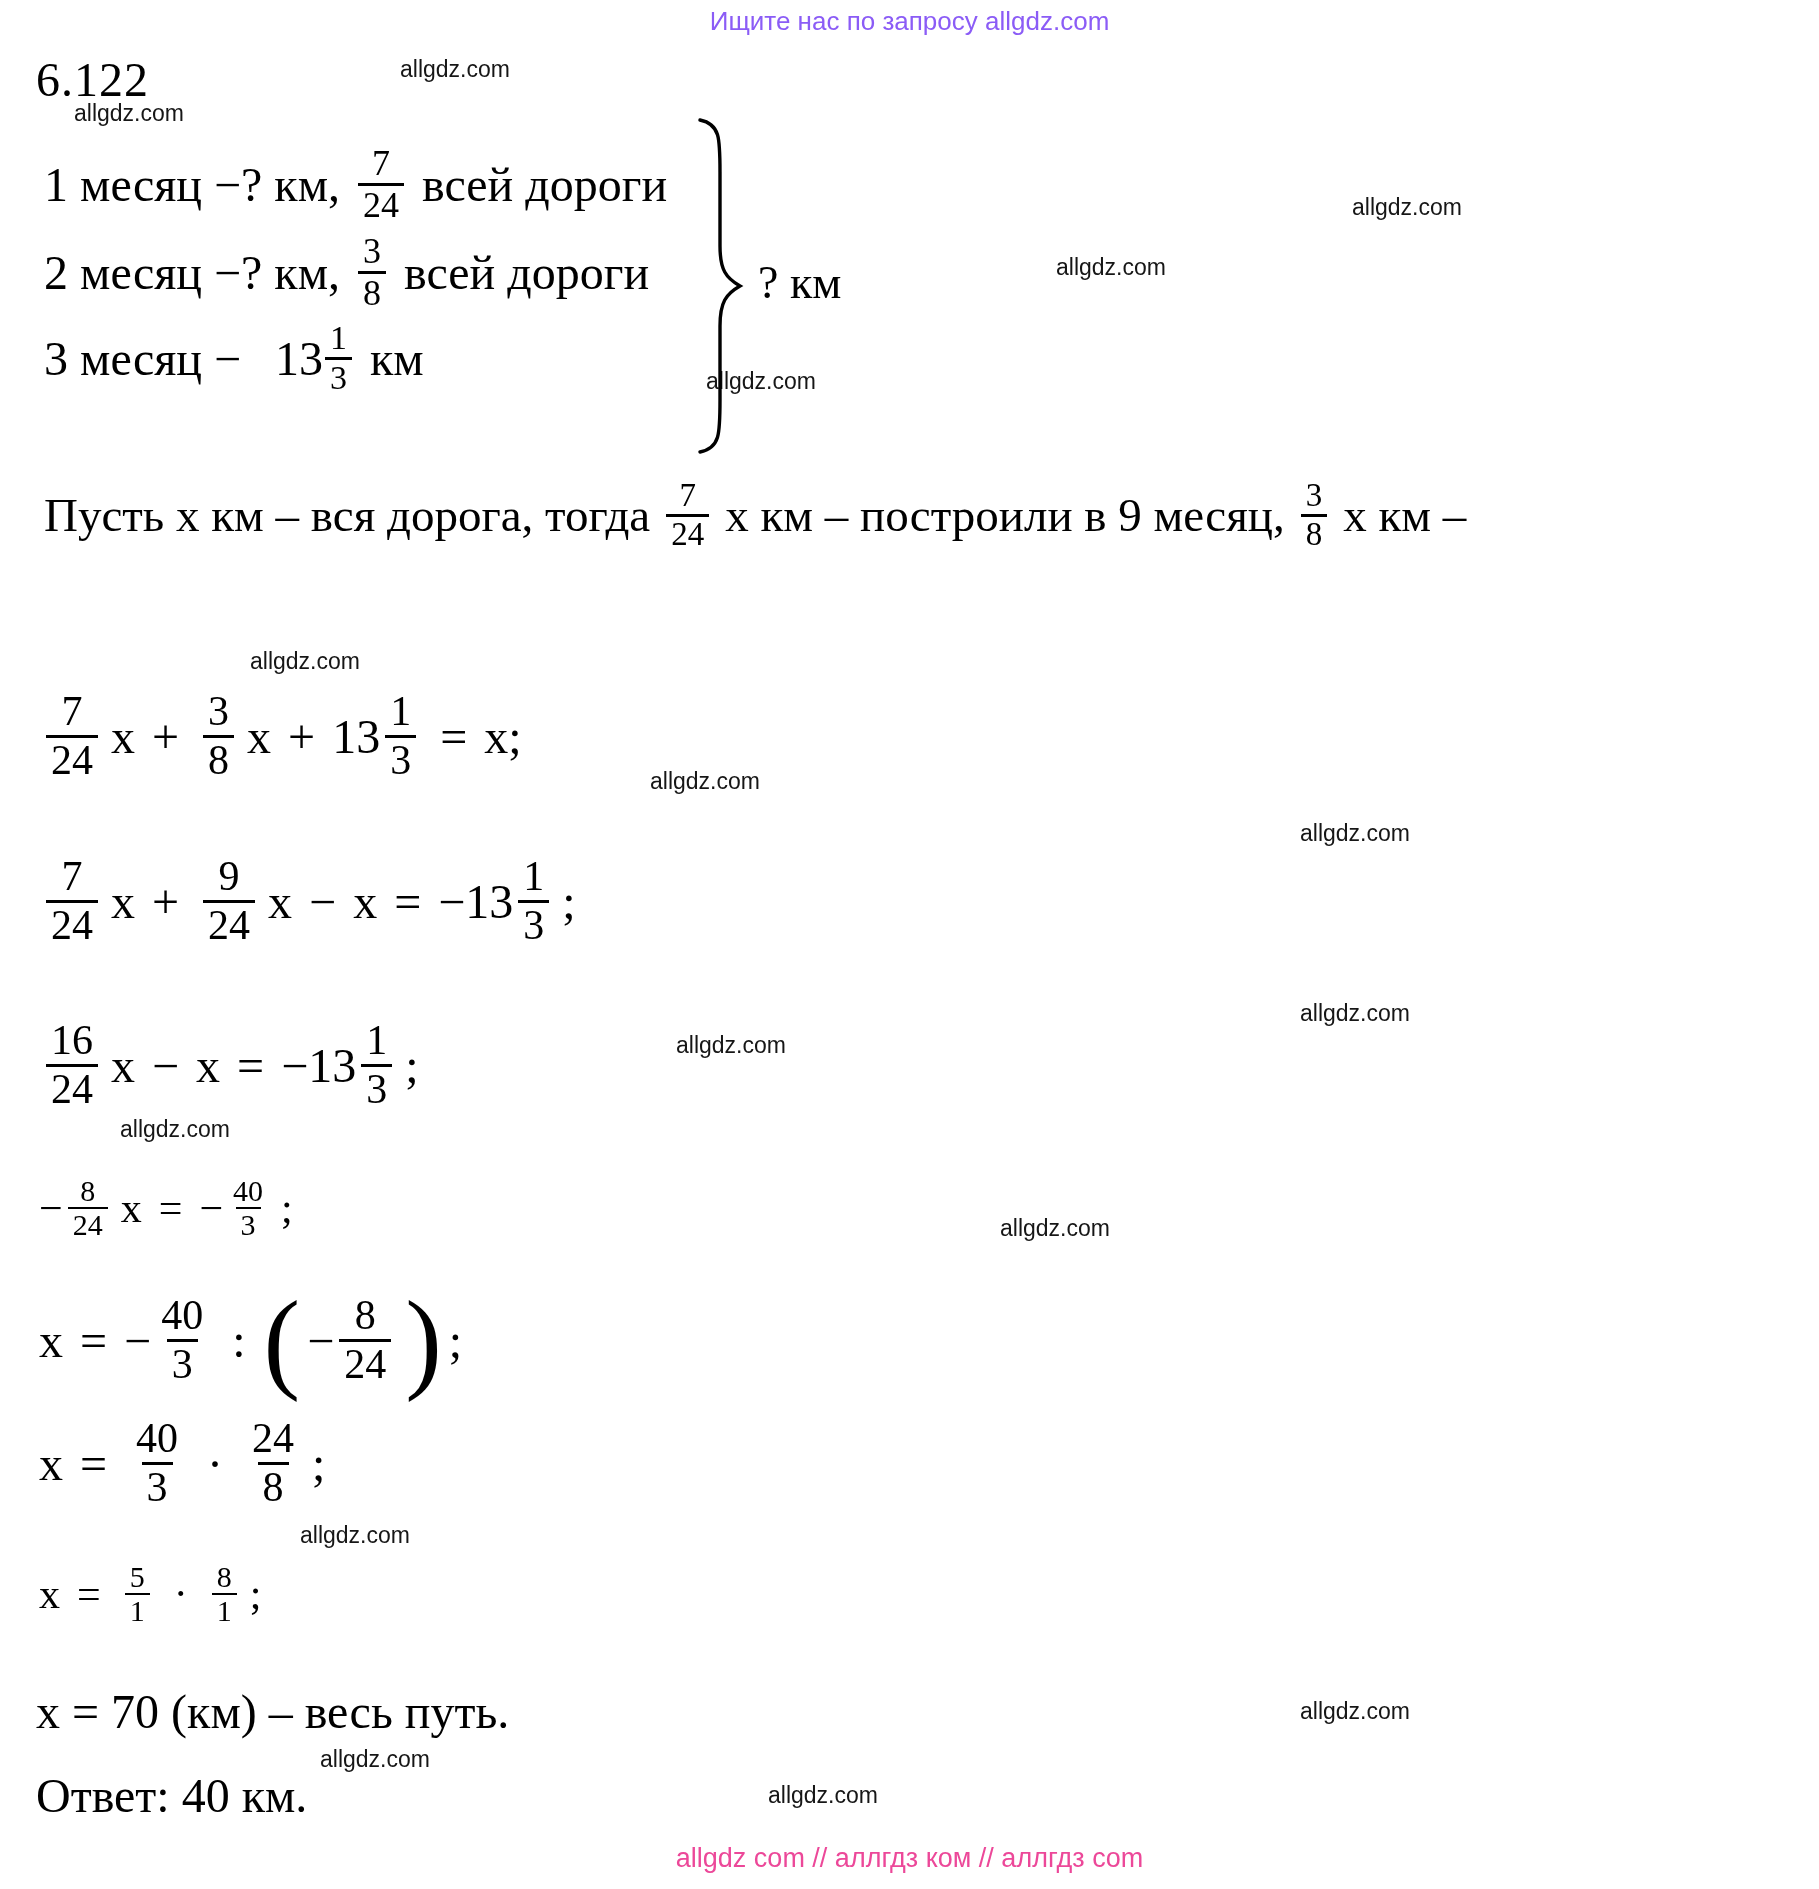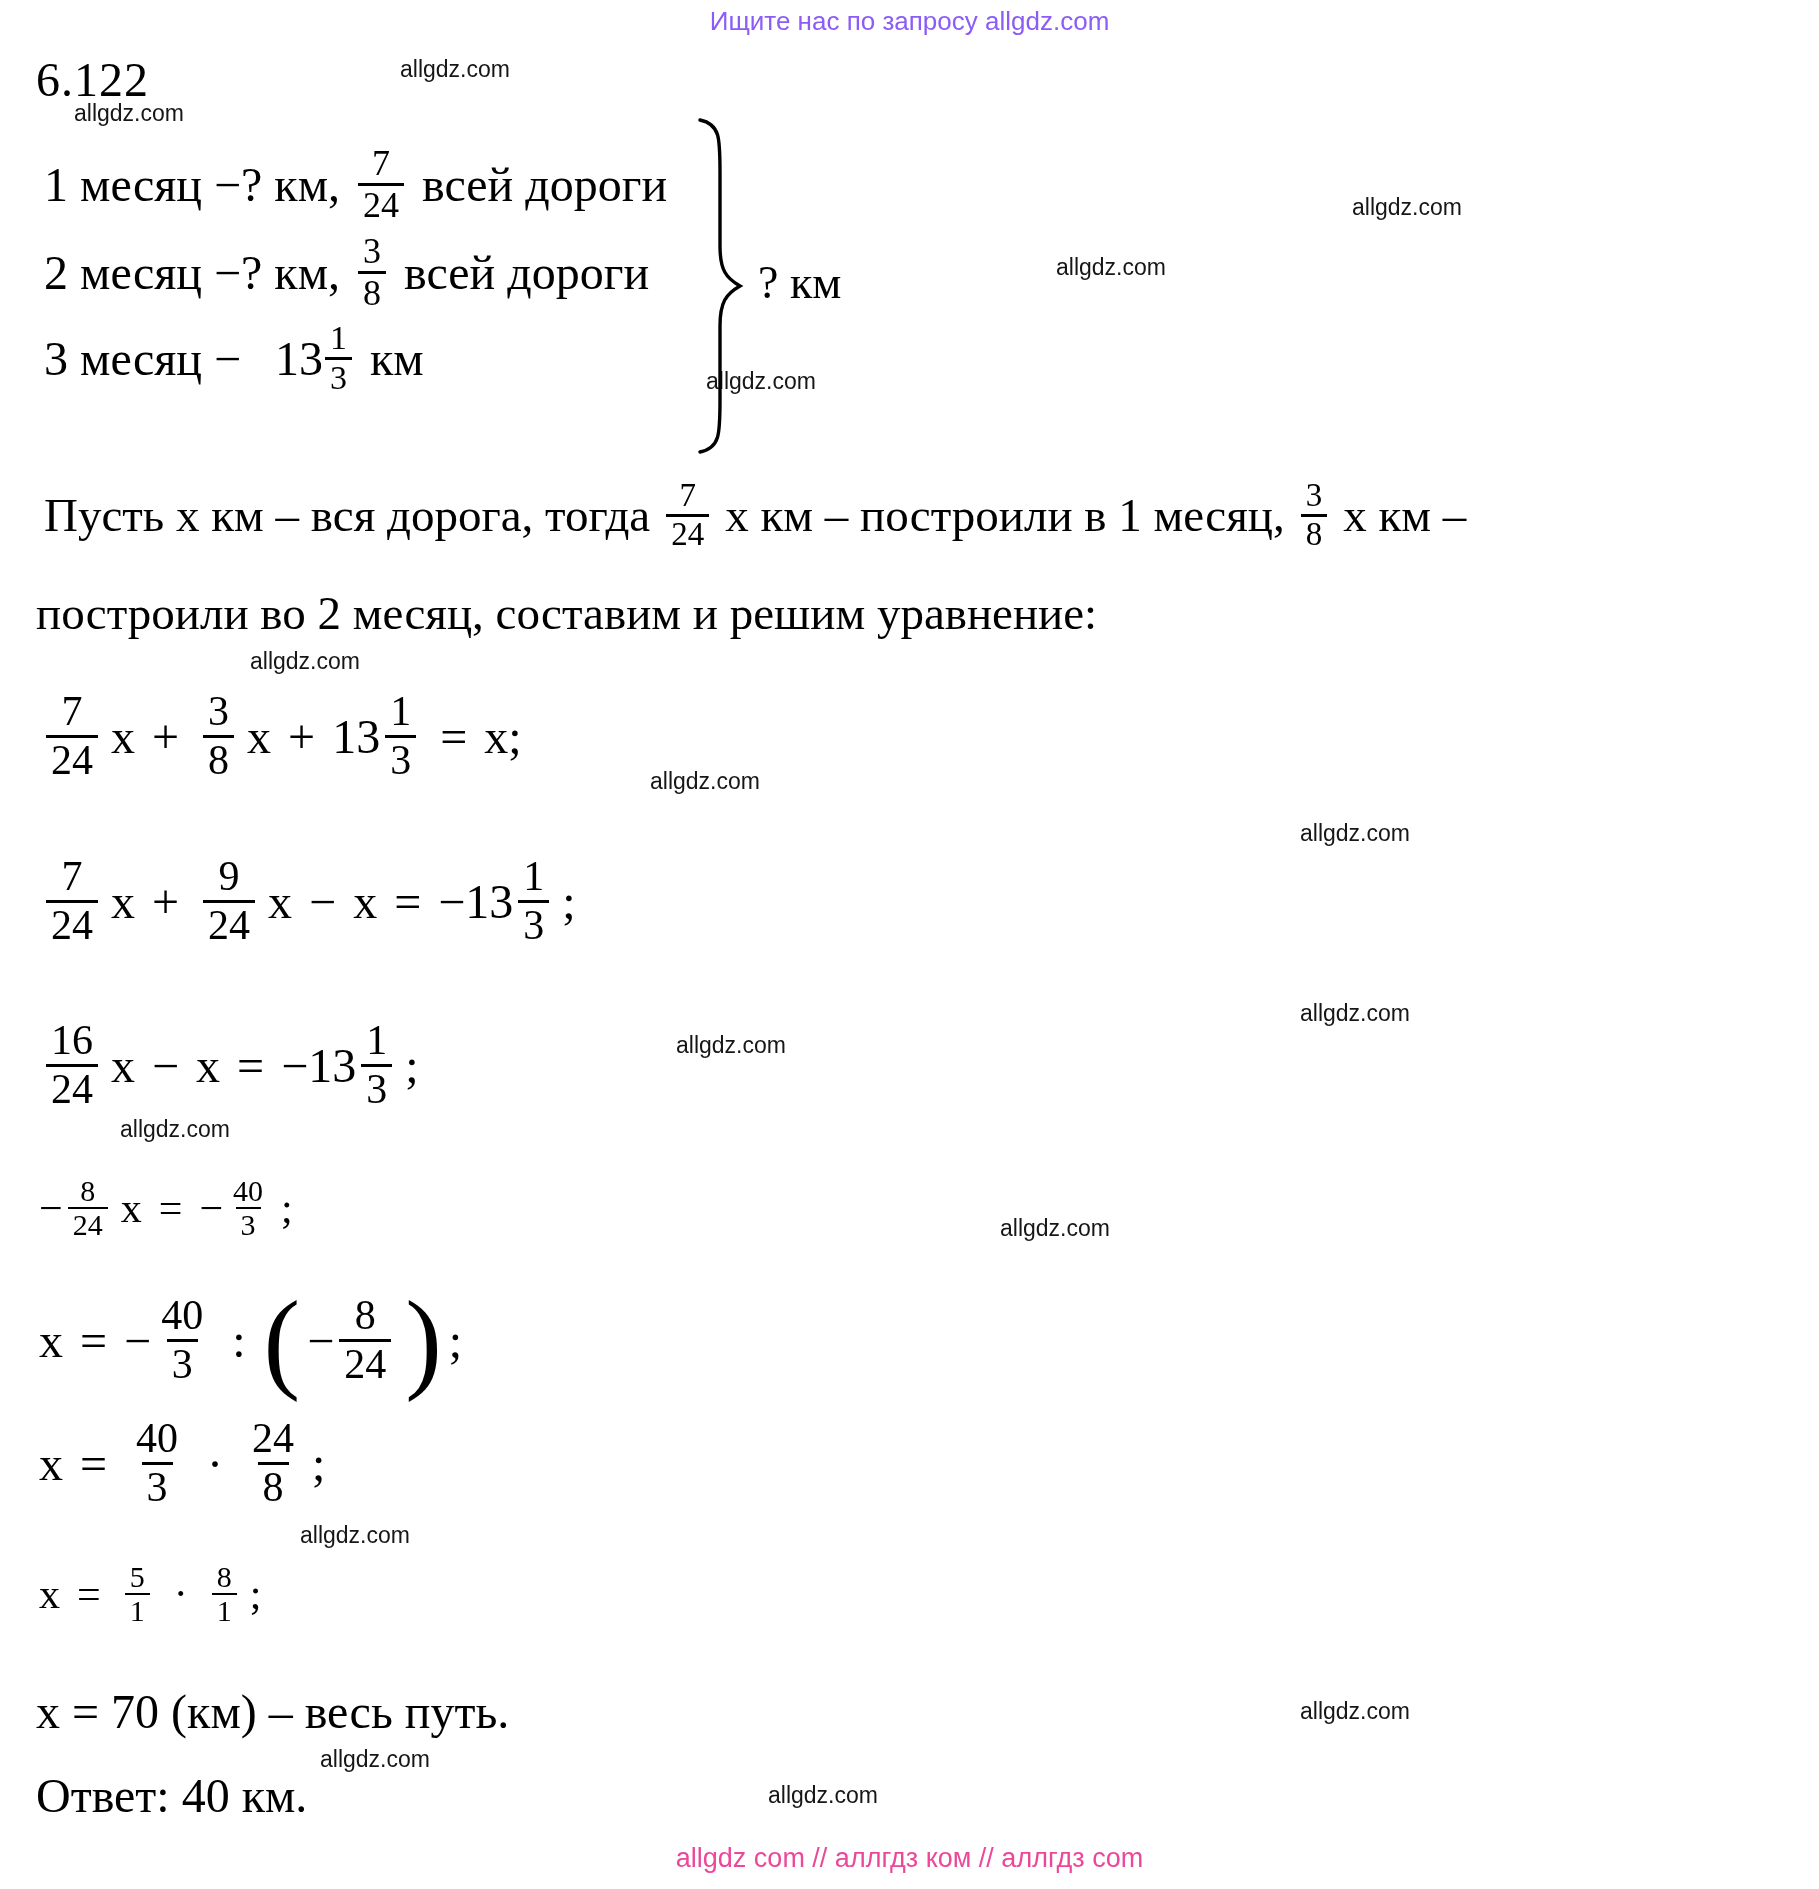--- a/index.html
+++ b/index.html
@@ -96,28 +96,27 @@
     </svg>
   </div>
   <div class="brace-label">? км</div>
 
   <div class="mathline para" style="top:456px;height:118px">
     <span class="mtext">Пусть x км – вся дорога, тогда</span>
     <span class="frac">
       <span class="num">7</span>
       <span class="den">24</span>
     </span>
-    <span class="mtext">x км – построили в 1 месяц,</span>
+    <span class="mtext">x км – построили в 9 месяц,</span>
     <span class="frac">
       <span class="num">3</span>
       <span class="den">8</span>
     </span>
     <span class="mtext">x км –</span>
   </div>
-  <div class="plainline" style="top:586px;font-size:47px">построили во 2 месяц, составим и решим уравнение:</div>
 
   <div class="mathline eq-lg" style="top:665px;height:142px">
       <span class="frac">
         <span class="num">7</span>
         <span class="den">24</span>
       </span>
       <span class="mtext vtxt">x</span>
       <span class="mtext op">+</span>
       <span class="frac">
         <span class="num">3</span>

